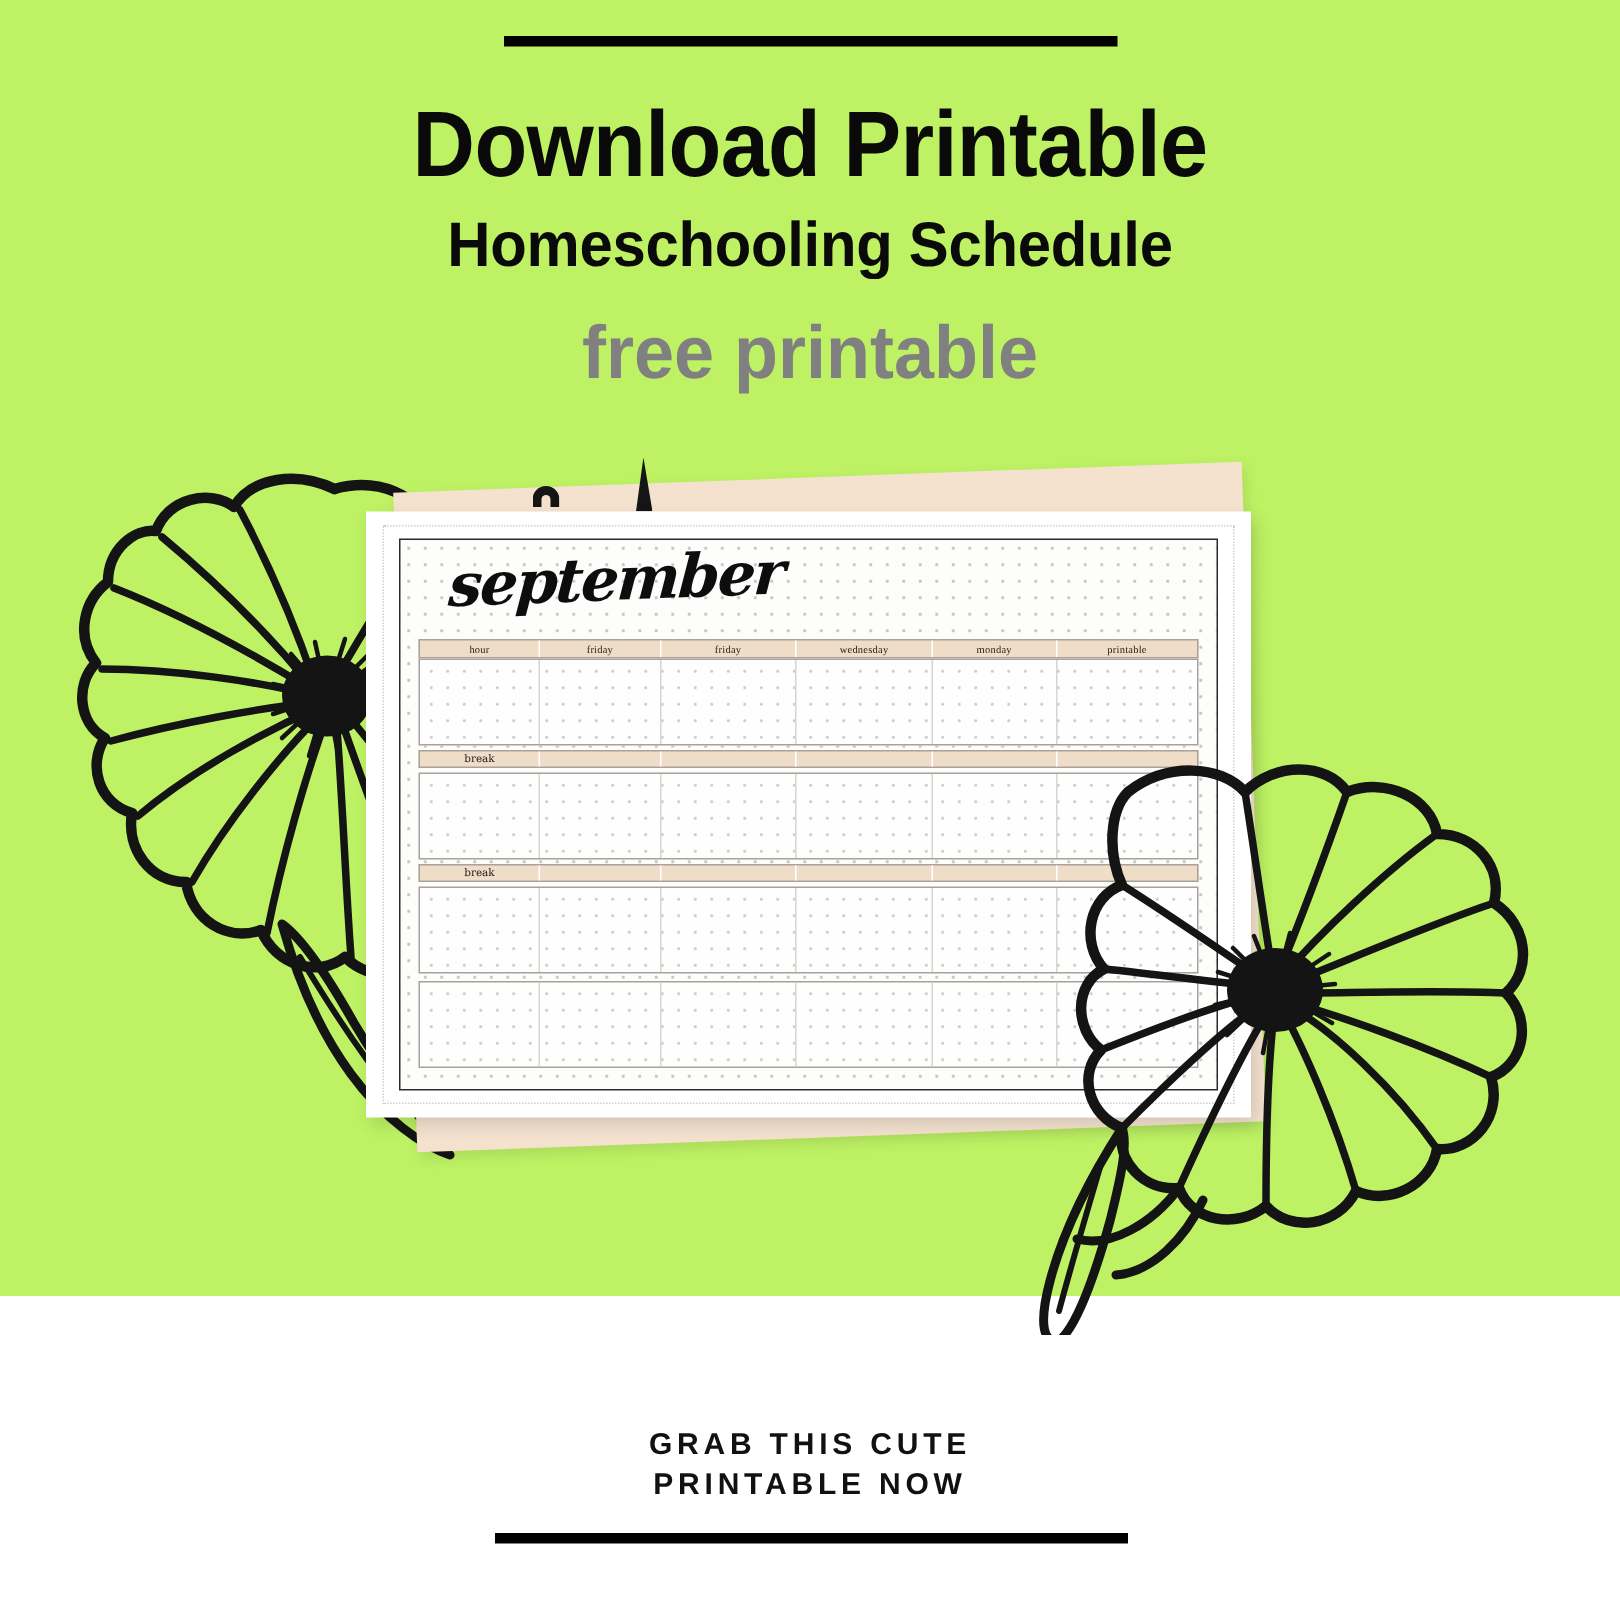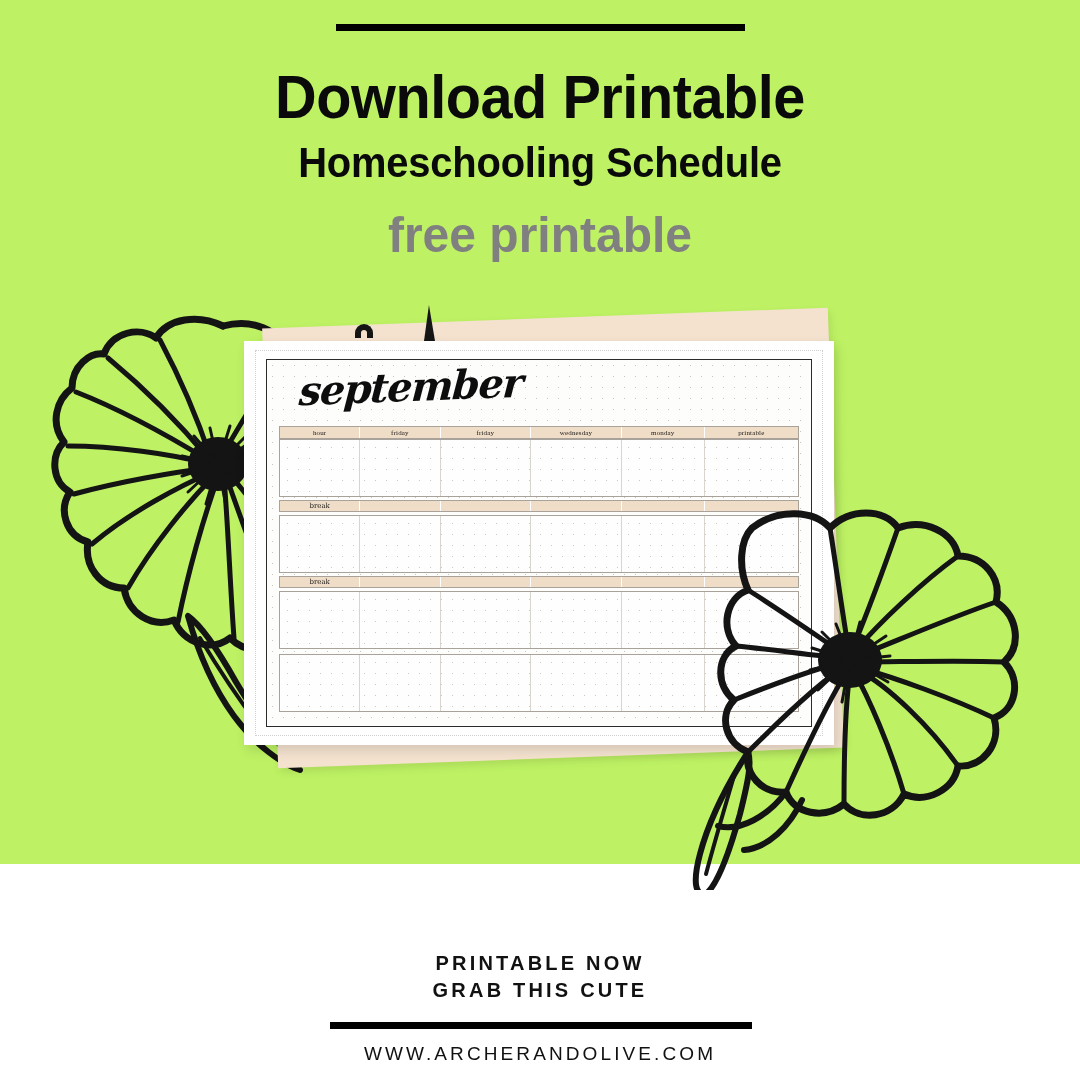--- a/index.html
+++ b/index.html
@@ -437,21 +437,20 @@
       <g fill="none" stroke="#141414" stroke-width="3" stroke-linecap="round">
         <path d="M160 190 L132 162 M160 190 L146 154 M160 190 L170 152 M160 190 L196 166
                  M160 190 L200 186 M160 190 L198 212 M160 190 L178 228 M160 190 L152 232
                  M160 190 L128 220 M160 190 L120 200 M160 190 L122 178"></path>
       </g>
     </svg>
 
   </div>
 
   <div class="footer-cta">
+    <div>GRAB THIS CUTE</div>
     <div>PRINTABLE NOW</div>
-    <div>GRAB THIS CUTE</div>
   </div>
 
   <div class="rule-bottom"></div>
 
-  <div class="footer-url">WWW.ARCHERANDOLIVE.COM</div>
 
 </div>
 
 </body></html>

